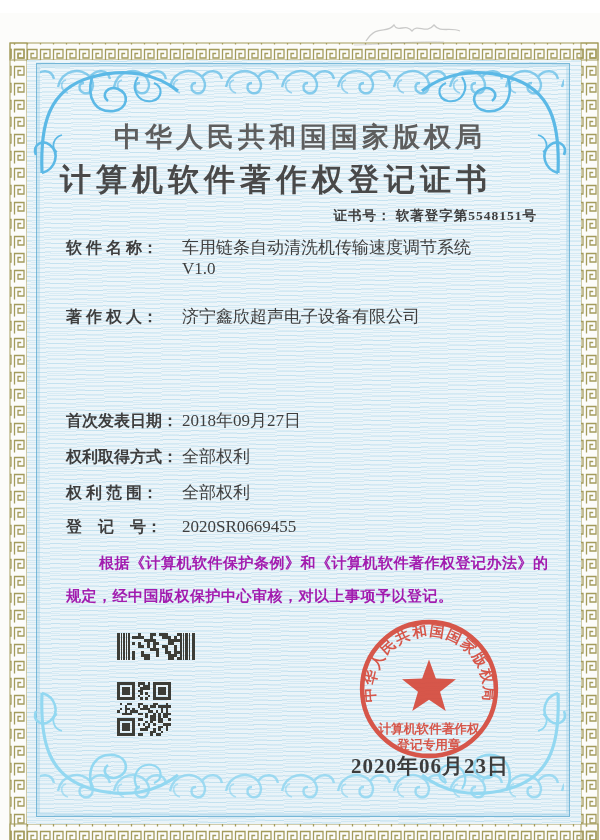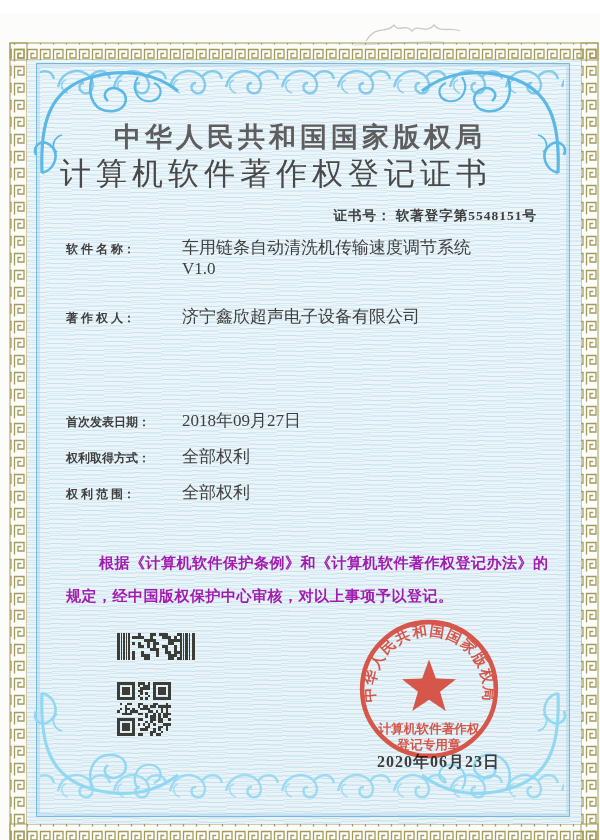--- a/index.html
+++ b/index.html
@@ -22,37 +22,37 @@
     border:1px solid rgba(85,165,205,.75);
     box-shadow:inset 0 0 0 3px rgba(140,200,230,.30);
   }
   .ornaments{position:absolute;left:0;top:0;z-index:4;pointer-events:none;}
   .content{position:absolute;left:0;top:0;width:600px;height:840px;z-index:5;}
   .issuer{
     position:absolute;left:0;top:106px;width:600px;text-align:center;
     font-size:27px;font-weight:600;letter-spacing:4px;color:#5e5e5e;margin:0;
   }
   .cert-title{
-    position:absolute;left:0;top:140px;width:552px;text-align:center;
-    font-size:31px;font-weight:normal;letter-spacing:5px;color:#494949;margin:0;
+    position:absolute;left:0;top:146px;width:552px;text-align:center;
+    font-size:31px;font-weight:bold;letter-spacing:5px;color:#494949;margin:0;
   }
   .certno{
     position:absolute;right:63px;top:194px;font-size:13.5px;font-weight:bold;
     color:#3f3f3f;letter-spacing:1px;
   }
   .row{position:absolute;left:66px;color:#3e3e3e;white-space:nowrap;}
-  .row .lab{font-size:12px;font-weight:bold;display:inline-block;width:112px;}
+  .row .lab{font-size:16px;font-weight:bold;display:inline-block;width:112px;}
   .row .val{font-size:17px;font-weight:normal;}
   .version{position:absolute;left:182px;top:246px;font-size:17px;font-weight:normal;color:#3e3e3e;}
   .statement{position:absolute;left:66px;width:478px;font-size:15px;font-weight:600;
     color:#a21caf;letter-spacing:0.5px;}
   .indent{padding-left:33px;}
   .serial{position:absolute;left:97px;top:736px;font-size:17px;color:#474747;}
   .serial .num{color:#e09a96;letter-spacing:2.5px;margin-left:8px;font-weight:600;}
-  .issue-date{position:absolute;left:377px;top:739px;font-size:16px;font-weight:bold;
+  .issue-date{position:absolute;left:351px;top:739px;font-size:21px;font-weight:bold;
     color:#3c3c3c;letter-spacing:1px;}
   .barcode{position:absolute;left:117px;top:620px;}
   .qrcode{position:absolute;left:117px;top:669px;}
   .seal{position:absolute;left:353px;top:600px;z-index:6;opacity:.92;mix-blend-mode:multiply;}
   .handwriting{position:absolute;left:348px;top:2px;z-index:6;opacity:.45;}
 </style>
 </head>
 <body>
 
 <div class="page">
@@ -141,20 +141,24 @@
     <div class="row" style="top:432px">
       <span class="lab">权利取得方式：</span>
       <span class="val">全部权利</span>
     </div>
 
     <div class="row" style="top:468px">
       <span class="lab">权 利 范 围：</span>
       <span class="val">全部权利</span>
     </div>
 
+    <div class="row" style="top:504px">
+      <span class="lab">登　记　号：</span>
+      <span class="val">2020SR0669455</span>
+    </div>
 
     <div class="statement indent" style="top:541px">根据《计算机软件保护条例》和《计算机软件著作权登记办法》的</div>
     <div class="statement" style="top:574px">规定，经中国版权保护中心审核，对以上事项予以登记。</div>
 
     <svg class="barcode" width="78" height="27" viewBox="0 0 78 27">
       <g id="barcode-g" fill="#3d3d37" shape-rendering="crispEdges">
           <rect x="0" y="0" width="3" height="27"></rect>
           <rect x="4" y="0" width="1" height="27"></rect>
           <rect x="6" y="0" width="2" height="27"></rect>
           <rect x="9" y="0" width="1" height="27"></rect>

